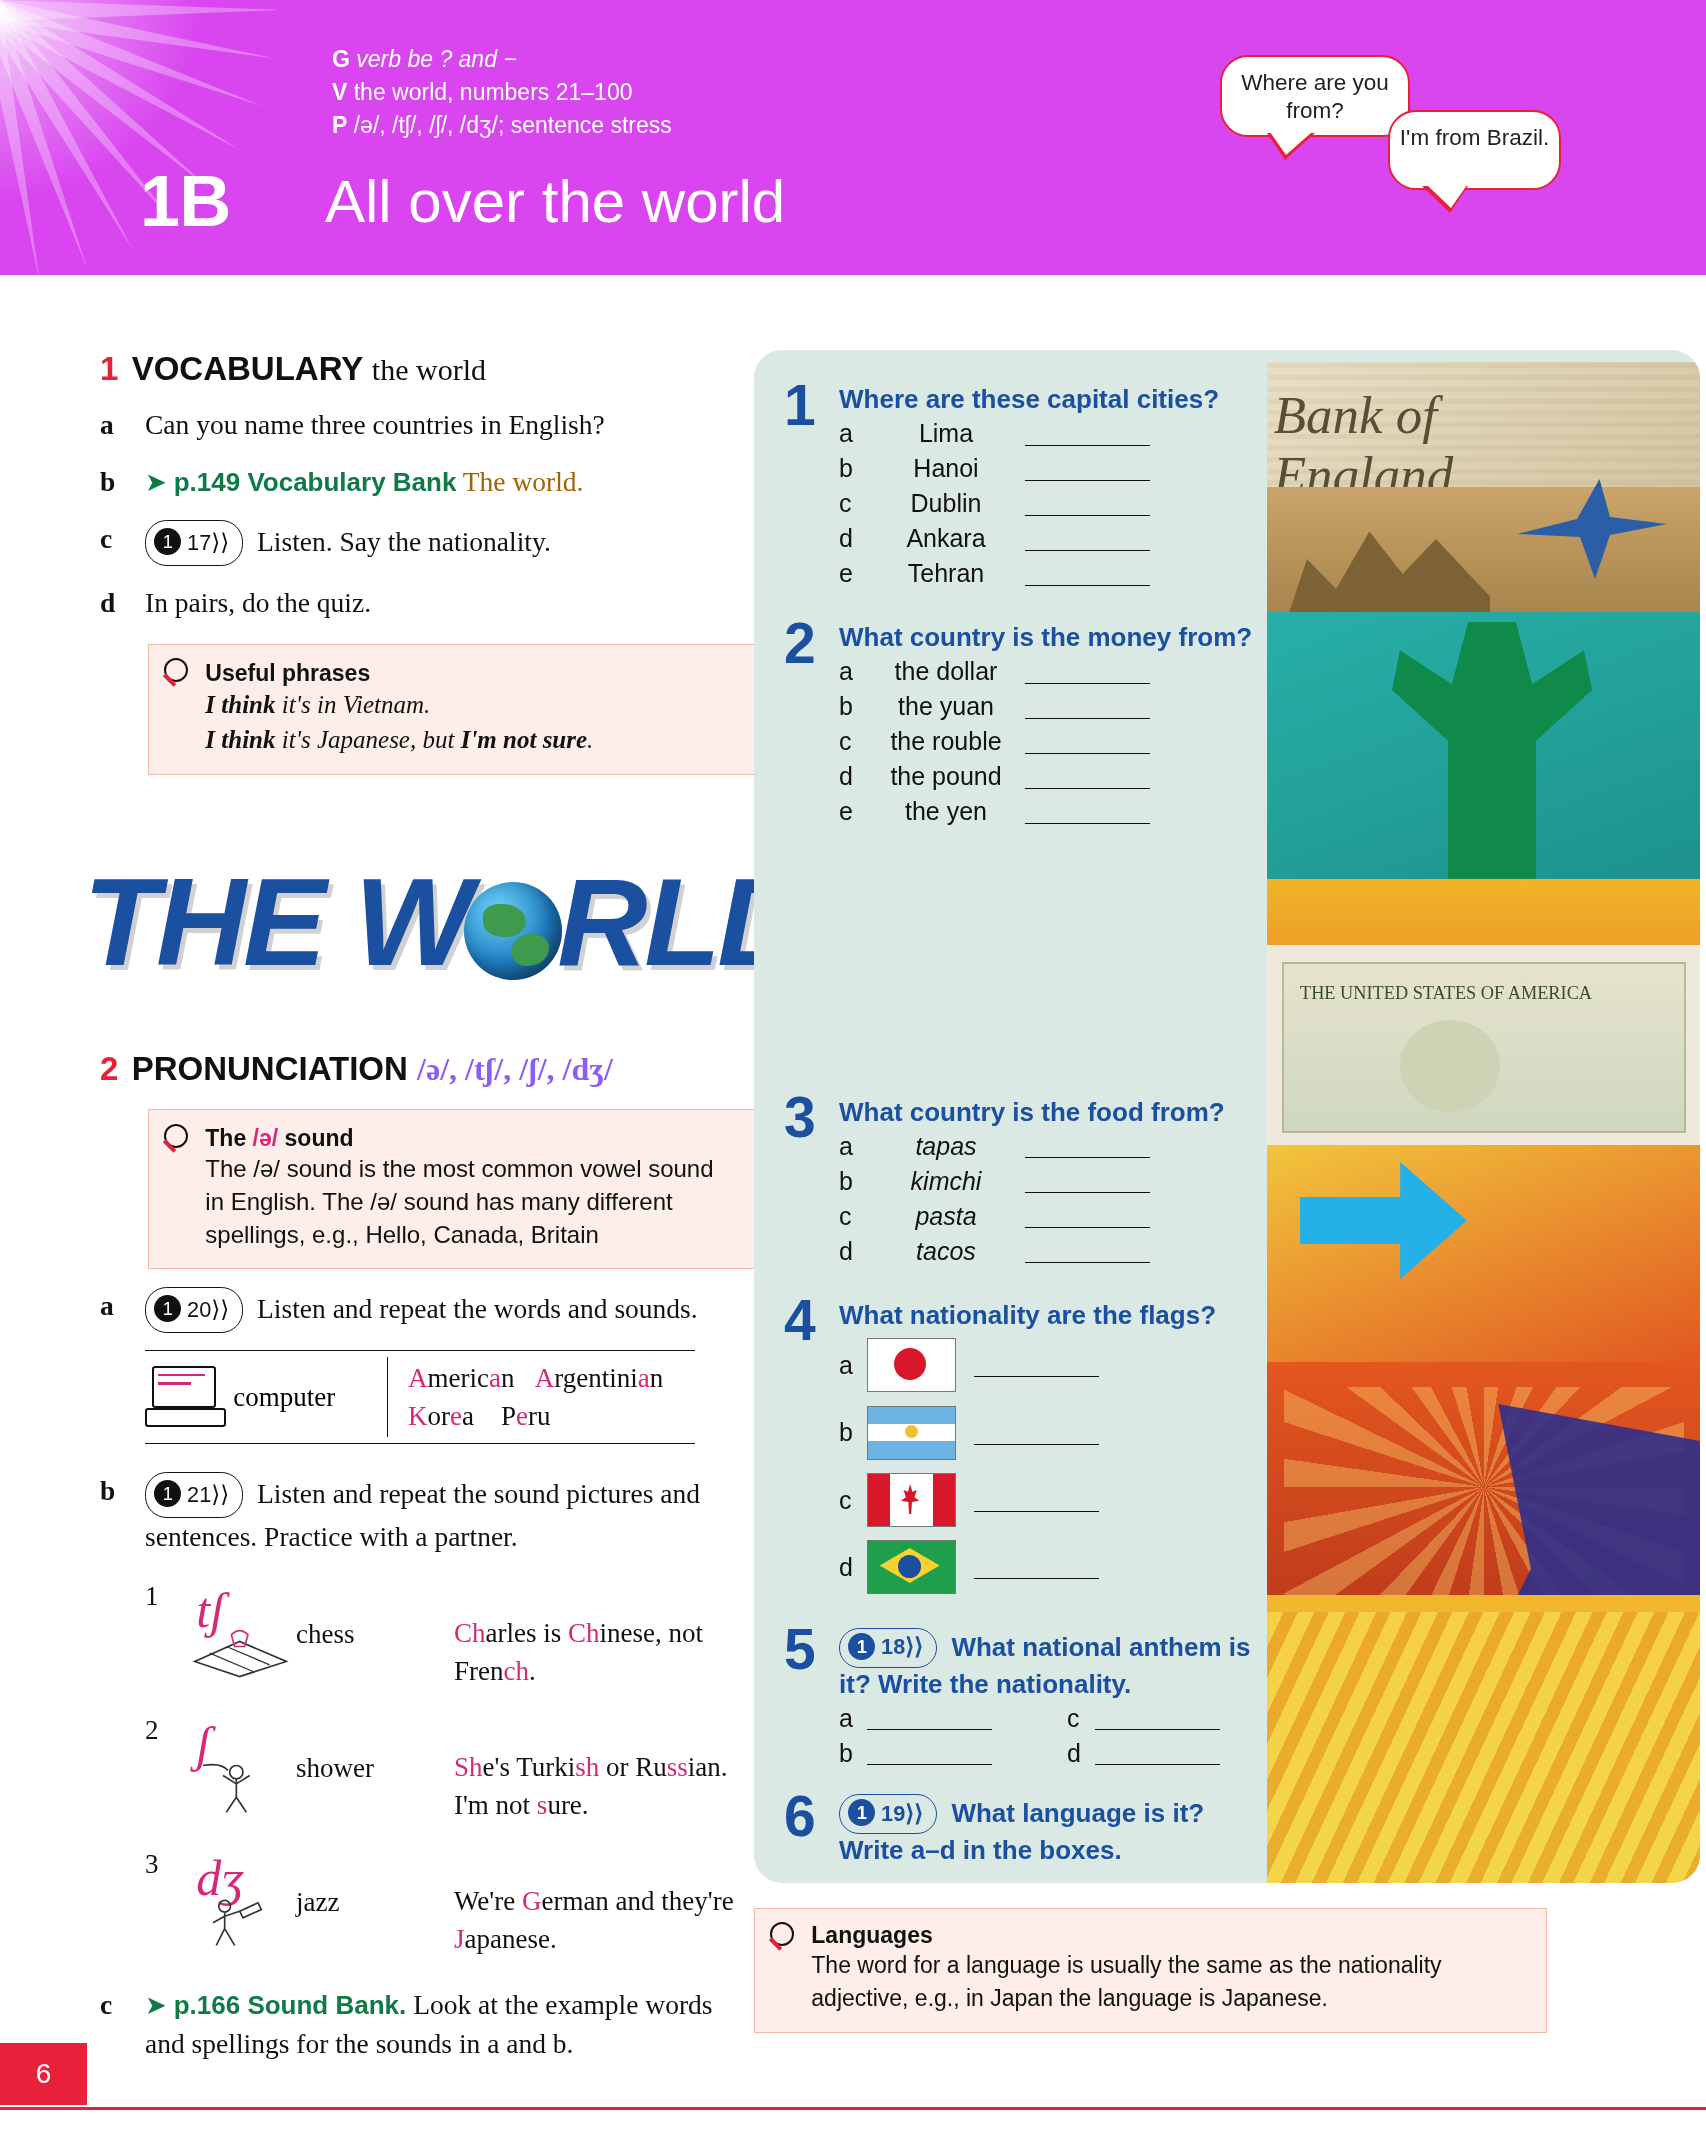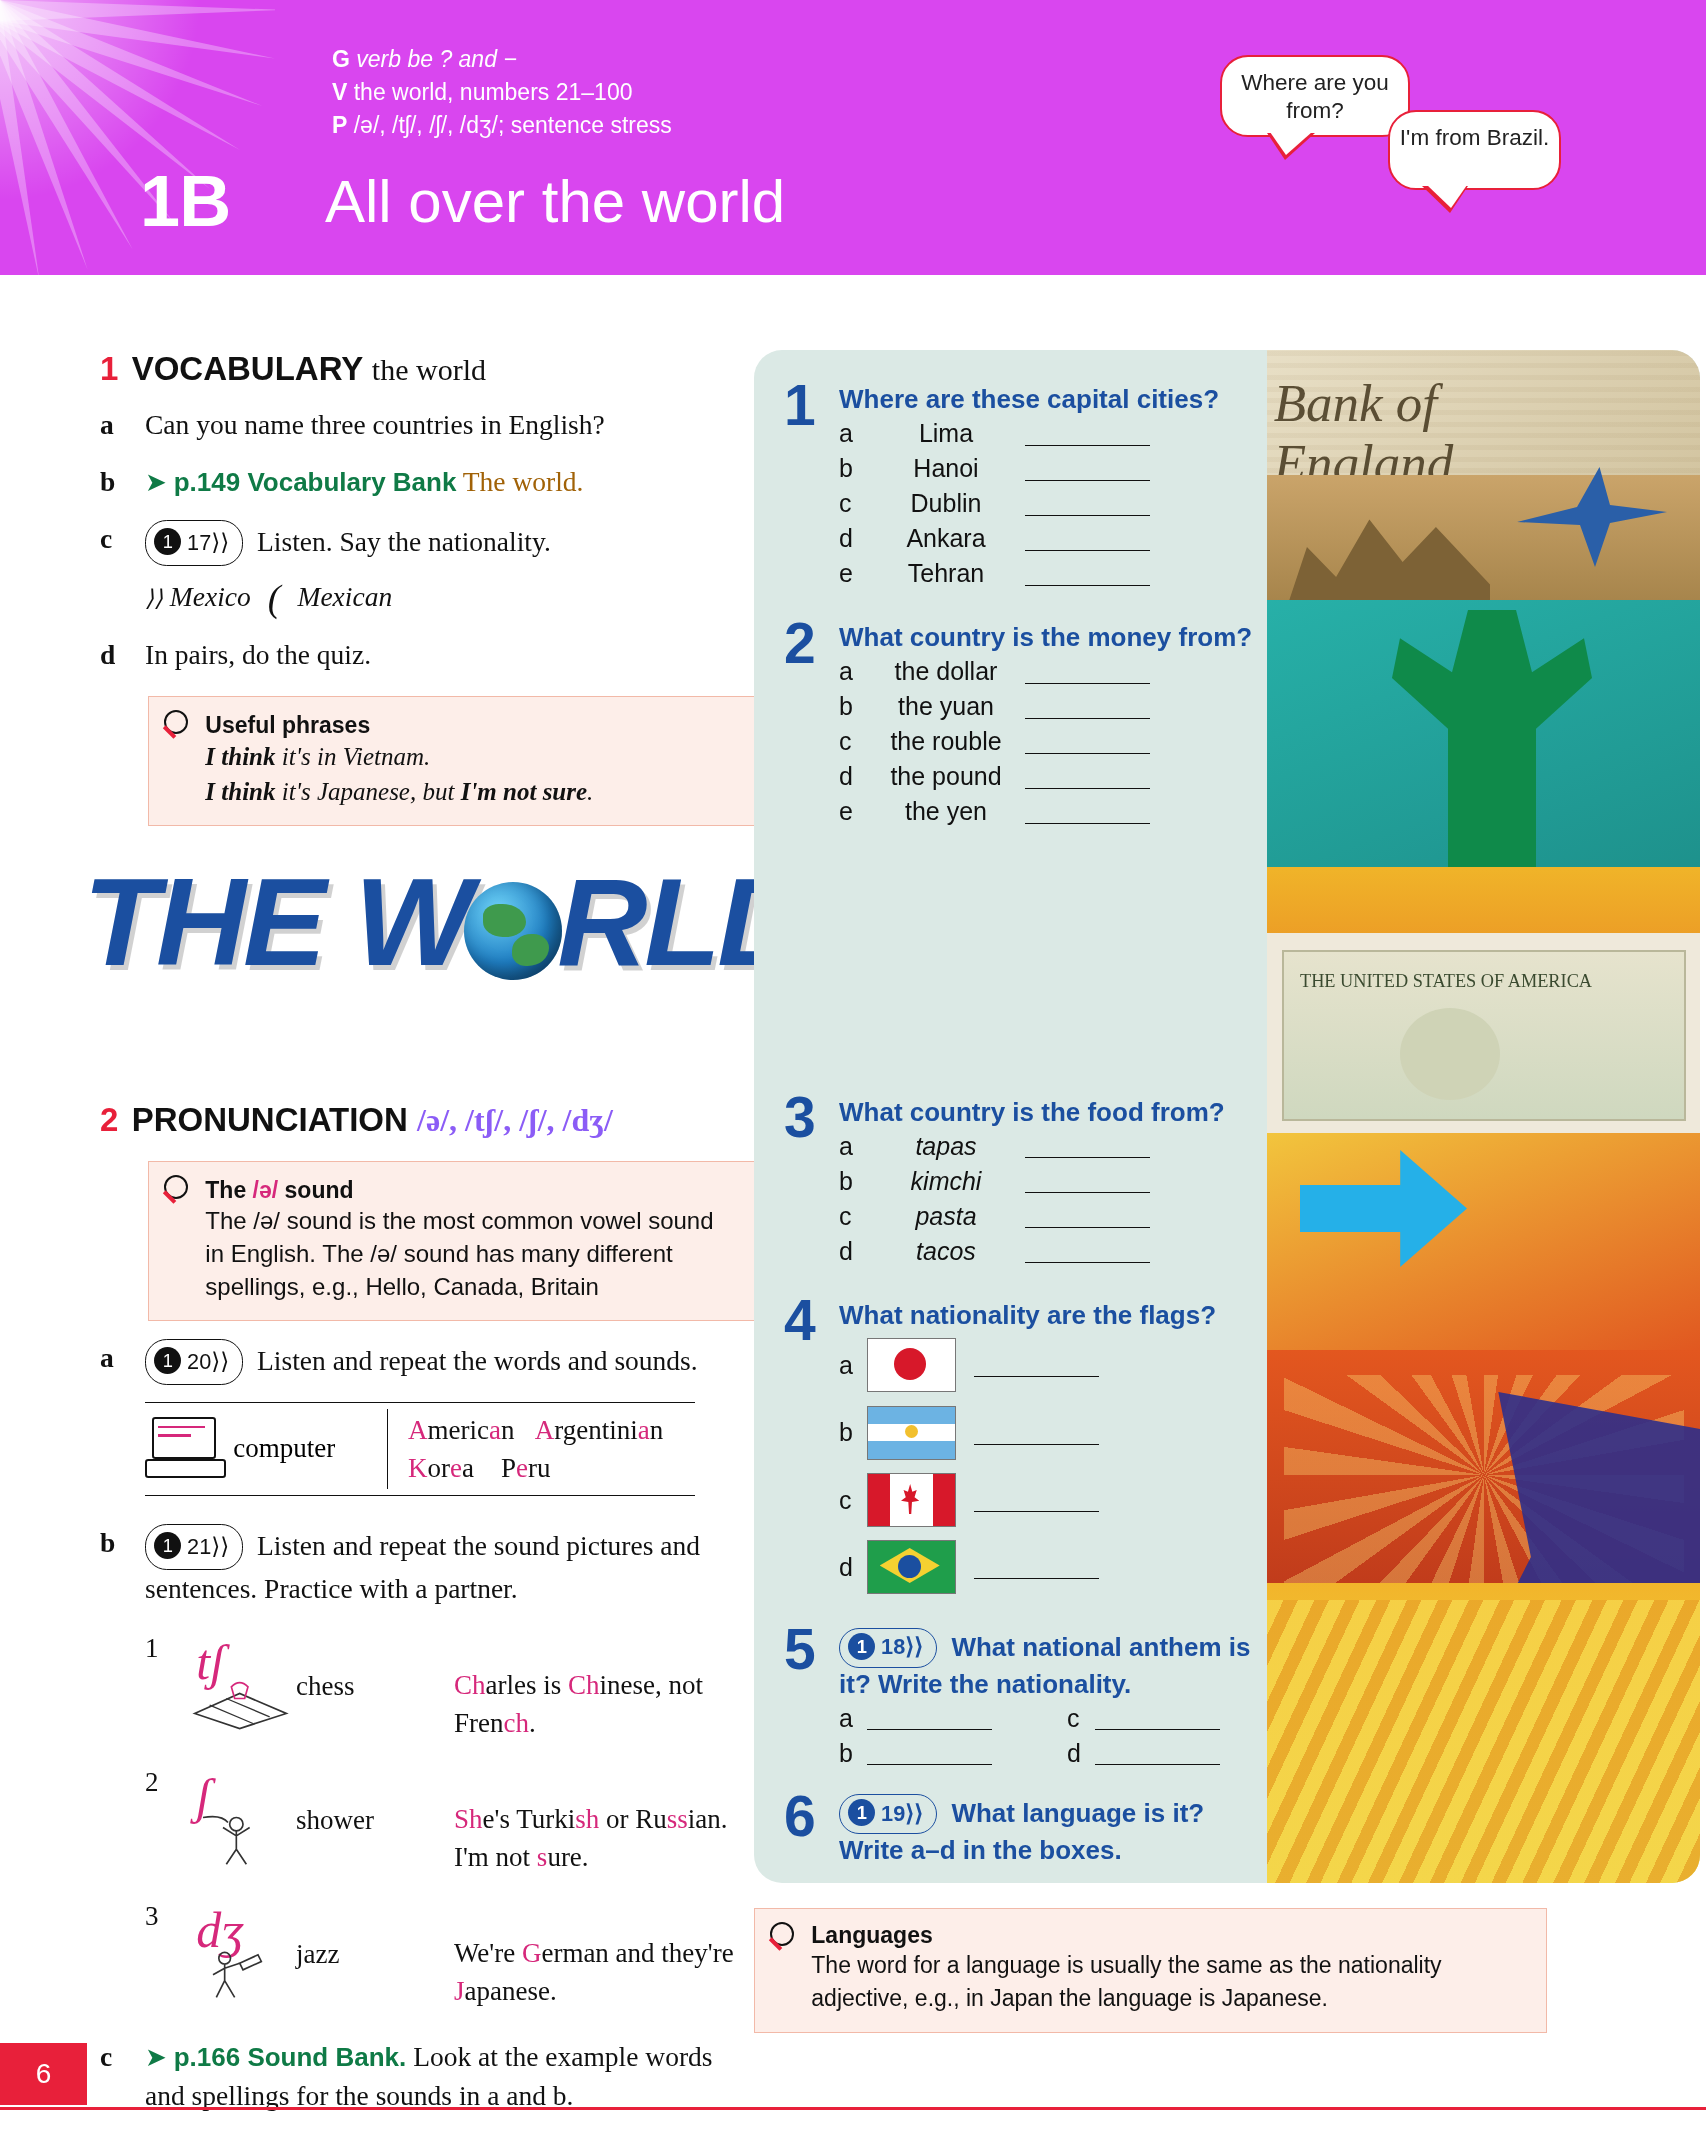--- a/index.html
+++ b/index.html
@@ -124,21 +124,21 @@
   .soundpic .sym{position:absolute;left:8.3px;top:0;font-size:50px;color:#d6287b;font-family:"Liberation Serif", serif;font-style:italic;}
   .soundpic .sketch{position:absolute;left:0;top:47px;width:105px;height:52px;border:0;}
   .soundword{width:158px;font-size:27px;color:#111;padding-top:38px;}
   .soundsent{flex:1;font-size:27px;line-height:38px;color:#111;padding-top:33px;}
 
   
   .quizpanel{
     position:absolute;left:754px;top:350px;width:946px;height:1533px;
     background:#dbe9e5;border-radius:28px;overflow:hidden;
   }
-  .collage{position:absolute;right:0;top:0;width:433px;height:1533px;overflow:hidden;}
+  .collage{position:absolute;right:0;top:12px;width:433px;height:1533px;overflow:hidden;}
   .cl{position:absolute;}
   .quizcontent{position:absolute;left:30px;top:25px;width:483px;color:#111;}
   .q{display:flex;margin-bottom:5px;}
   .qnum{font-family:"Liberation Sans", sans-serif;font-weight:bold;font-size:57px;color:#1b4fa0;width:55px;flex:0 0 55px;line-height:60px;}
   .qbody{flex:1;padding-top:8.3px;}
   .qttl{font-family:"Liberation Sans", sans-serif;font-weight:bold;font-size:26px;color:#1b4fa0;line-height:33px;}
   .qitem{display:flex;align-items:center;font-family:"Liberation Sans", sans-serif;font-size:25px;line-height:35px;color:#111;}
   .qitem .la{width:28px;}
   .qitem .lt{width:158px;text-align:center;}
   .qitem .lt.it{font-style:italic;}
@@ -214,26 +214,20 @@
       </div>
     </div>
 
     <div class="item">
       <div class="lbl">c</div>
       <div class="body">
         <span class="trackbadge">
           <span class="circ">1</span><span>17</span><span class="speaker">⟩⟩</span>
         </span>
         <span>Listen. Say the nationality.</span>
-        <div class="ex-line">
-          <span class="speaker">⟩⟩</span>
-          <span>Mexico</span>
-          <span class="bracket">(</span>
-          <span>Mexican</span>
-        </div>
       </div>
     </div>
 
     <div class="item">
       <div class="lbl">d</div>
       <div class="body">In pairs, do the quiz.</div>
     </div>
 
     <div class="pinkbox">
       <div class="magnifier">

